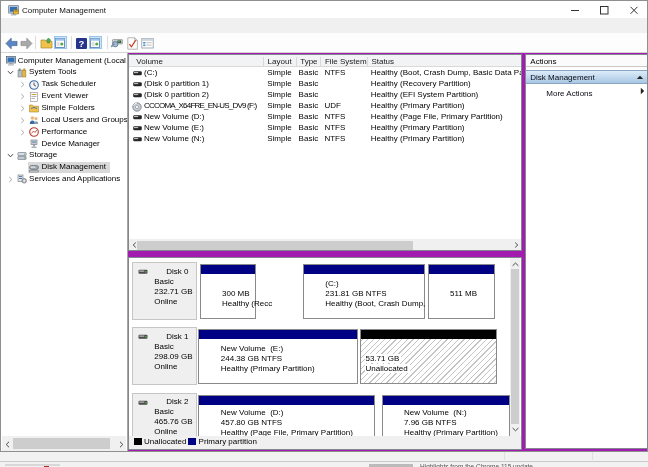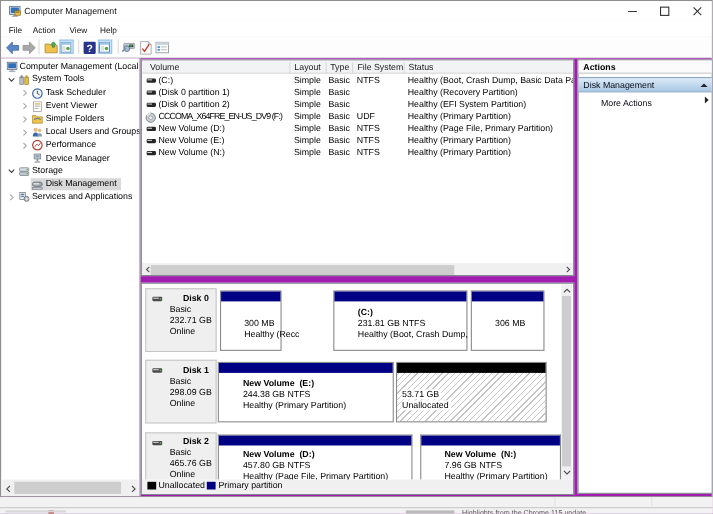--- a/index.html
+++ b/index.html
@@ -19,21 +19,21 @@
 #tree { position:absolute; left:0; top:0; width:126px; height:398px; background:#ffffff; overflow:hidden; }
 #treediv { position:absolute; left:126px; top:0; width:1px; height:398px; background:#a5a5a5; }
 .trow { position:absolute; font-size:8px; color:#000; white-space:nowrap; }
 .chev { position:absolute; width:7px; height:7px; }
 .tico16 { position:absolute; width:10px; height:10px; }
 #toppane { position:absolute; left:127px; top:1px; width:394px; height:197px; background:#fff; border:1px solid #828790; overflow:hidden; }
 #bottompane { position:absolute; left:127px; top:204px; width:394px; height:192.5px; background:#fff; border:1px solid #828790; overflow:hidden; }
 #actions { position:absolute; left:523.5px; top:1px; width:123px; height:395px; background:#fff; border:1px solid #828790; }
 .hdr8 { font-size:8px; color:#1a1a1a; position:absolute; white-space:nowrap; }
 .cell { font-size:8px; color:#000; position:absolute; white-space:nowrap; }
-.b { font-weight:bold; }
+.b { font-weight:normal; }
 .colsep { position:absolute; top:2px; width:1px; height:10px; background:#d9d9d9; }
 .scroll { background:#f0f0f0; position:absolute; }
 .thumb { background:#cdcdcd; position:absolute; }
 .diskbox { position:absolute; left:4px; width:65px; height:58.4px; background:#efefef; border:1px solid #c6c6c6; }
 .part { position:absolute; border:1px solid #8a8a8a; background:#fff; }
 .pbar { position:absolute; left:0; top:0; right:0; height:9px; background:#000084; }
 .ptxt { position:absolute; left:4.5px; font-size:8px; white-space:nowrap; color:#000;padding-left:17px; }
 .hatch { background:repeating-linear-gradient(135deg,#ffffff 0px,#ffffff 3.1px,#c4c4c4 3.1px,#c4c4c4 4px);padding-left:28px; }
 </style>
 </head>
@@ -48,26 +48,20 @@
       <rect x="6.2" y="5.2" width="5.3" height="4.6" fill="#e3ba42" stroke="#8a6d1a" stroke-width="0.6"></rect>
       <rect x="7" y="6" width="3.6" height="1" fill="#8a5a20"></rect>
     </svg>
     <span id="title">Computer Management</span>
     <svg class="abs" style="left:569px;top:0" width="78" height="17" viewBox="0 0 78 17">
       <line x1="1" y1="9.5" x2="9" y2="9.5" stroke="#333" stroke-width="1"></line>
       <rect x="30.5" y="5.5" width="7.5" height="7.5" fill="none" stroke="#333" stroke-width="1"></rect>
       <line x1="60.5" y1="5.8" x2="67.5" y2="12.8" stroke="#333" stroke-width="1"></line>
       <line x1="67.5" y1="5.8" x2="60.5" y2="12.8" stroke="#333" stroke-width="1"></line>
     </svg>
-  </div>
-  <div id="menubar">
-    <span class="menu" style="left:7px">File</span>
-    <span class="menu" style="left:28.8px">Action</span>
-    <span class="menu" style="left:62.2px">View</span>
-    <span class="menu" style="left:89.9px">Help</span>
   </div>
   <div id="toolbar">
     <svg class="tico" style="left:4px;top:4px" viewBox="0 0 13 13">
         <path d="M6.2 1.2 L1 6.5 L6.2 11.8 L6.2 8.6 L12 8.6 L12 4.4 L6.2 4.4 Z" fill="#5b87c7" stroke="#3c6396" stroke-width="0.7"></path>
       </svg>
     <svg class="tico" style="left:18.5px;top:4px" viewBox="0 0 13 13">
         <path d="M6.8 1.2 L12 6.5 L6.8 11.8 L6.8 8.6 L1 8.6 L1 4.4 L6.8 4.4 Z" fill="#a9a9a9" stroke="#8a8a8a" stroke-width="0.7"></path>
       </svg>
     <div class="tsep" style="left:33.5px"></div>
     <svg class="tico" style="left:39px;top:4px" viewBox="0 0 13 13">
@@ -336,21 +330,21 @@
         <div class="ptxt" style="top:34.3px">Healthy (Recc</div>
       </div>
       <div class="part" style="left:173.8px;top:5.7px;width:122.2px;height:55px">
         <div class="pbar"></div>
         <div class="ptxt b" style="top:14.3px">(C:)</div>
         <div class="ptxt" style="top:24.3px">231.81 GB NTFS</div>
         <div class="ptxt" style="top:34.3px">Healthy (Boot, Crash Dump, Basi</div>
       </div>
       <div class="part" style="left:298.5px;top:5.7px;width:67.8px;height:55px">
         <div class="pbar"></div>
-        <div class="ptxt" style="top:24.3px">306 MB</div>
+        <div class="ptxt" style="top:24.3px">511 MB</div>
       </div>
 
       <div class="diskbox" style="left:3.1px;top:68.8px">
         <svg class="abs" style="left:5px;top:6.2px" width="10" height="6" viewBox="0 0 10 6">
             <rect x="0.5" y="0.8" width="9" height="4" rx="1" fill="#4a4a4a"></rect>
             <rect x="1.3" y="1.6" width="5" height="1" fill="#d5d5d5"></rect>
             <circle cx="8" cy="2.8" r="0.9" fill="#57a64a"></circle>
           </svg>
         <div class="ptxt b" style="left:16.2px;top:4.3px">Disk 1</div>
         <div class="ptxt" style="left:4.2px;top:14.3px">Basic</div>

